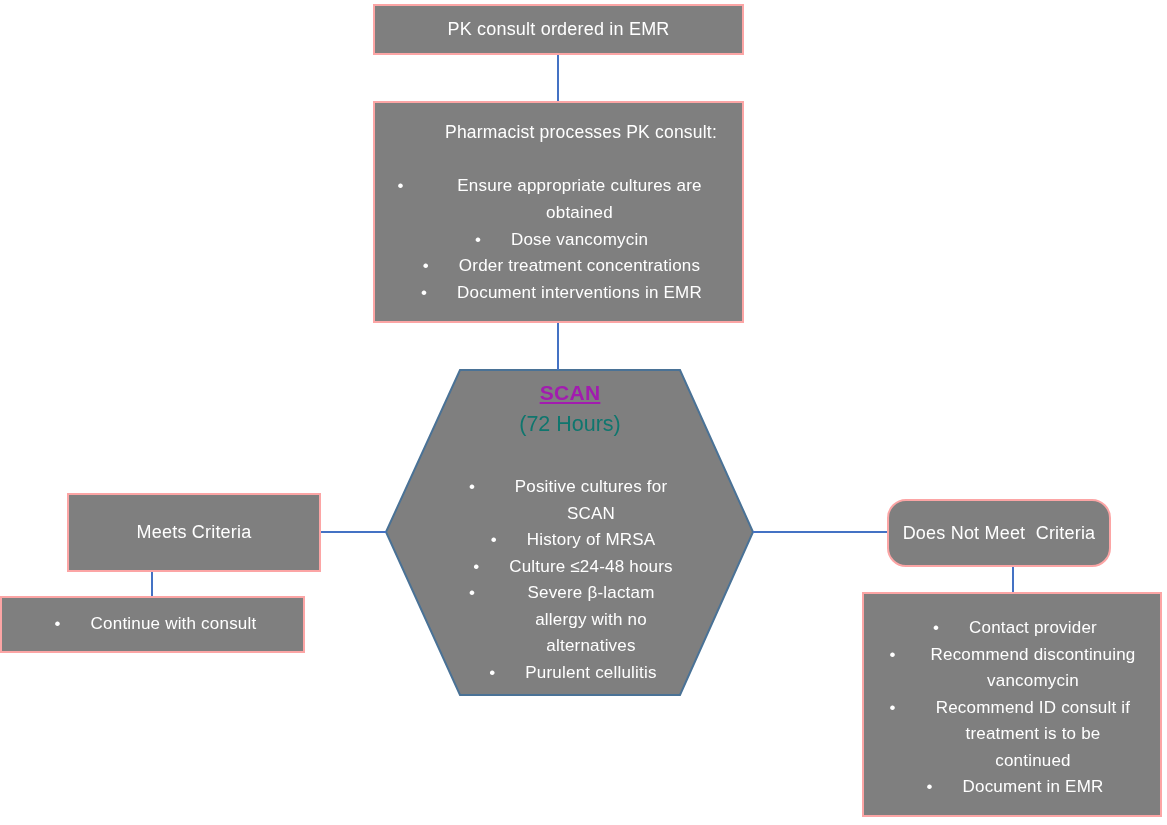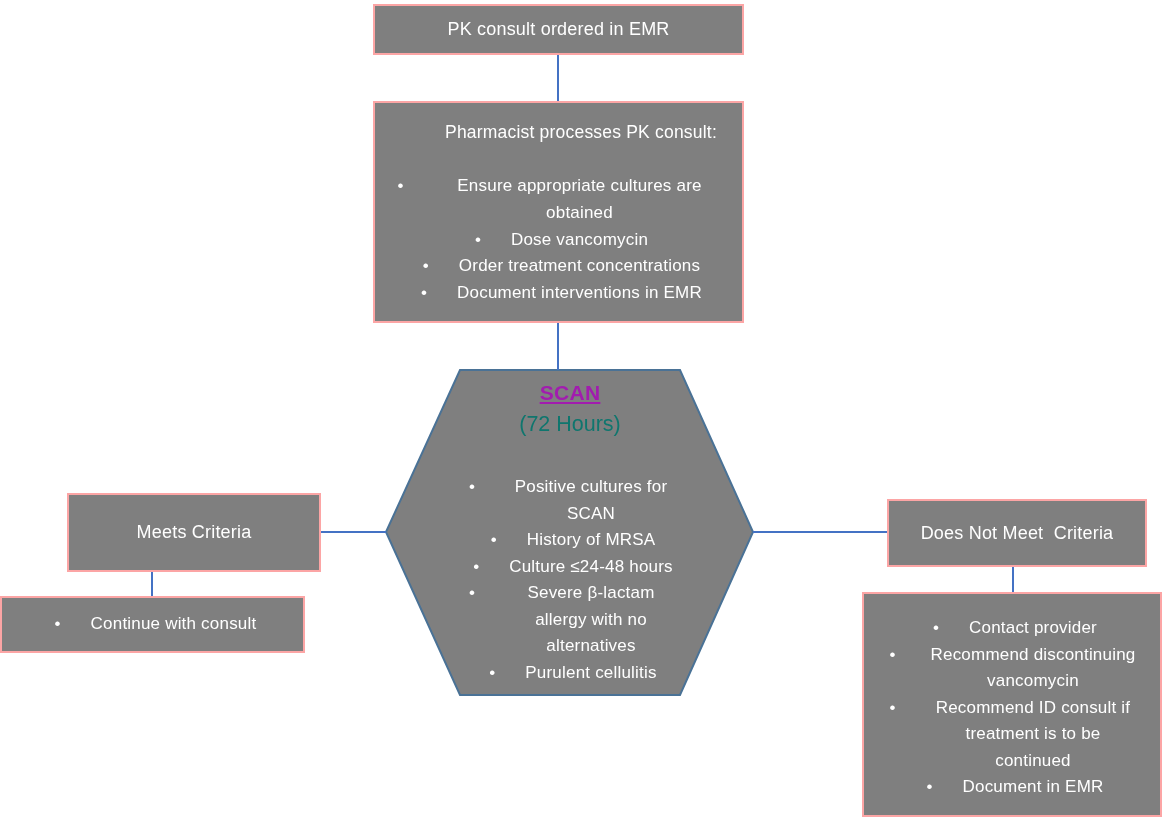--- a/index.html
+++ b/index.html
@@ -63,21 +63,21 @@
   }
   #scan-subtitle { color: #0f766e; font-size: 21.5px; line-height: 31px; }
   #hex-content .bullets { margin-top: 34px; }
   #hex-content .t { max-width: 172px; }
   
   #meets-box    { left: 26px;  top: 493px; width: 254px; height: 79px; margin-left: 41px; }
   
   #continue-box { left: 0px;   top: 596px; width: 305px; height: 57px; }
   #continue-box .t { max-width: 220px; }
   
-  #notmeet-box  { left: 887px; top: 499px; width: 260px; height: 68px; }
+  #notmeet-box  { left: 887px; top: 499px; width: 224px; height: 68px; border-radius: 19px; }
   
   #actions-box  { left: 862px; top: 592px; width: 300px; height: 225px; padding-top: 21px; }
   #actions-box .t { max-width: 215px; }
   
   #conn-start-process { left: 557px;  top: 55px;  width: 2px;   height: 46px; }
   #conn-process-hex   { left: 557px;  top: 323px; width: 2px;   height: 47px; }
   #conn-hex-meets     { left: 280px;  top: 531px; width: 106px; height: 2px; }
   #conn-hex-notmeet   { left: 753px;  top: 531px; width: 134px; height: 2px; }
   #conn-meets-cont    { left: 151px;  top: 572px; width: 2px;   height: 24px; }
   #conn-notmeet-act   { left: 1012px; top: 567px; width: 2px;   height: 25px; }

